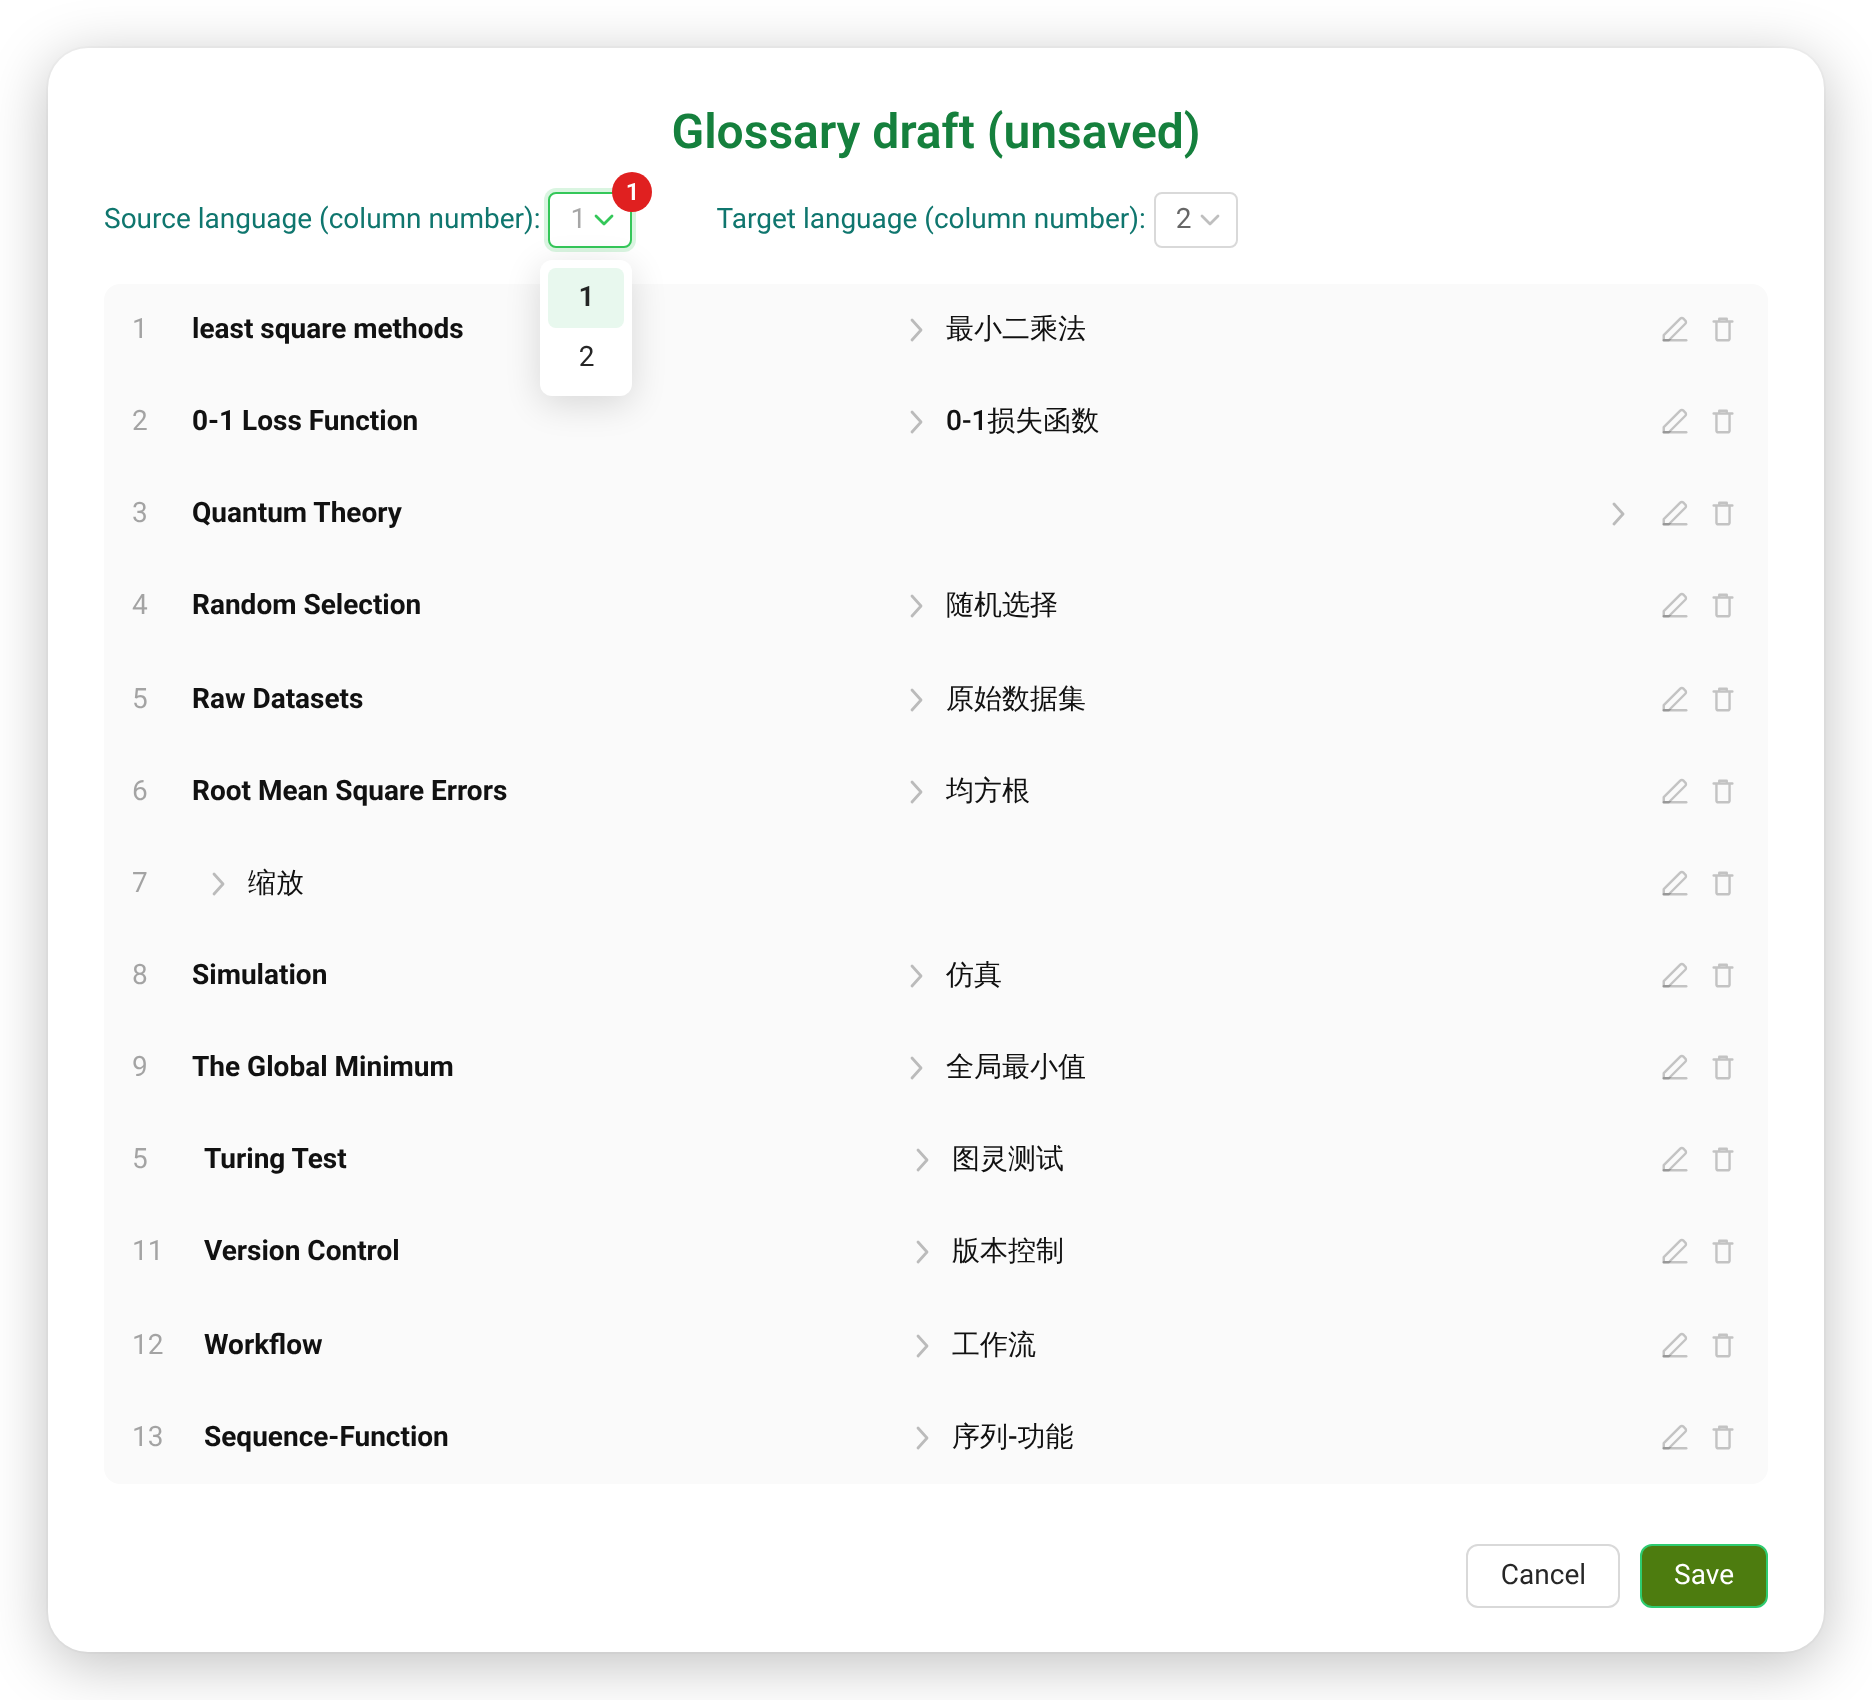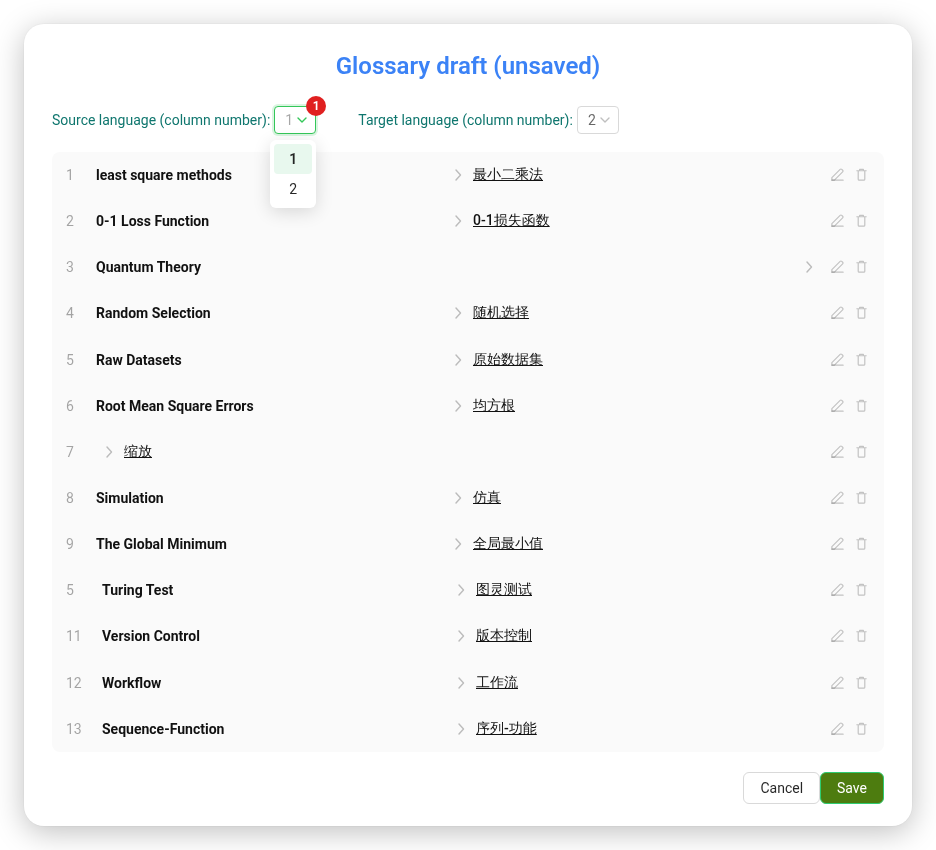--- a/index.html
+++ b/index.html
@@ -20,22 +20,22 @@
     border-radius: 20px;
     box-shadow: 0 6px 30px rgba(0,0,0,0.25), 0 0 0 1px rgba(0,0,0,0.02);
     padding: 28px 0 0 0;
     display: flex;
     flex-direction: column;
   }
   .modal-title {
     text-align: center;
     font-size: 24px;
     font-weight: 600;
-    color: #3b82f6;
-    margin-bottom: 26px;
+    color: #15803d;
+    margin-bottom: 16px;
   }
   .selectors-row {
     display: flex;
     align-items: center;
     padding: 0 28px;
     margin-bottom: 18px;
     position: relative;
   }
   .selector-group {
     display: flex;
@@ -148,40 +148,40 @@
     display: flex;
     align-items: center;
     justify-content: center;
   }
   .col-tgt {
     flex: 1;
     padding-left: 2px;
     font-size: 14px;
     font-weight: 500;
     color: #111;
-    text-decoration: underline;
   }
   .col-actions {
     width: 48px;
     flex-shrink: 0;
     display: flex;
     align-items: center;
     justify-content: flex-end;
     gap: 8px;
   }
   .icon-btn {
     color: rgba(0,0,0,0.22);
     cursor: pointer;
     display: inline-flex;
     width: 16px;
     height: 16px;
   }
   .footer {
     display: flex;
     justify-content: flex-end;
+    gap: 10px;
     padding: 20px 28px 22px 28px;
     margin-top: auto;
   }
   .btn {
     height: 32px;
     padding: 0 16px;
     border-radius: 6px;
     font-size: 14px;
     cursor: pointer;
     display: inline-flex;

